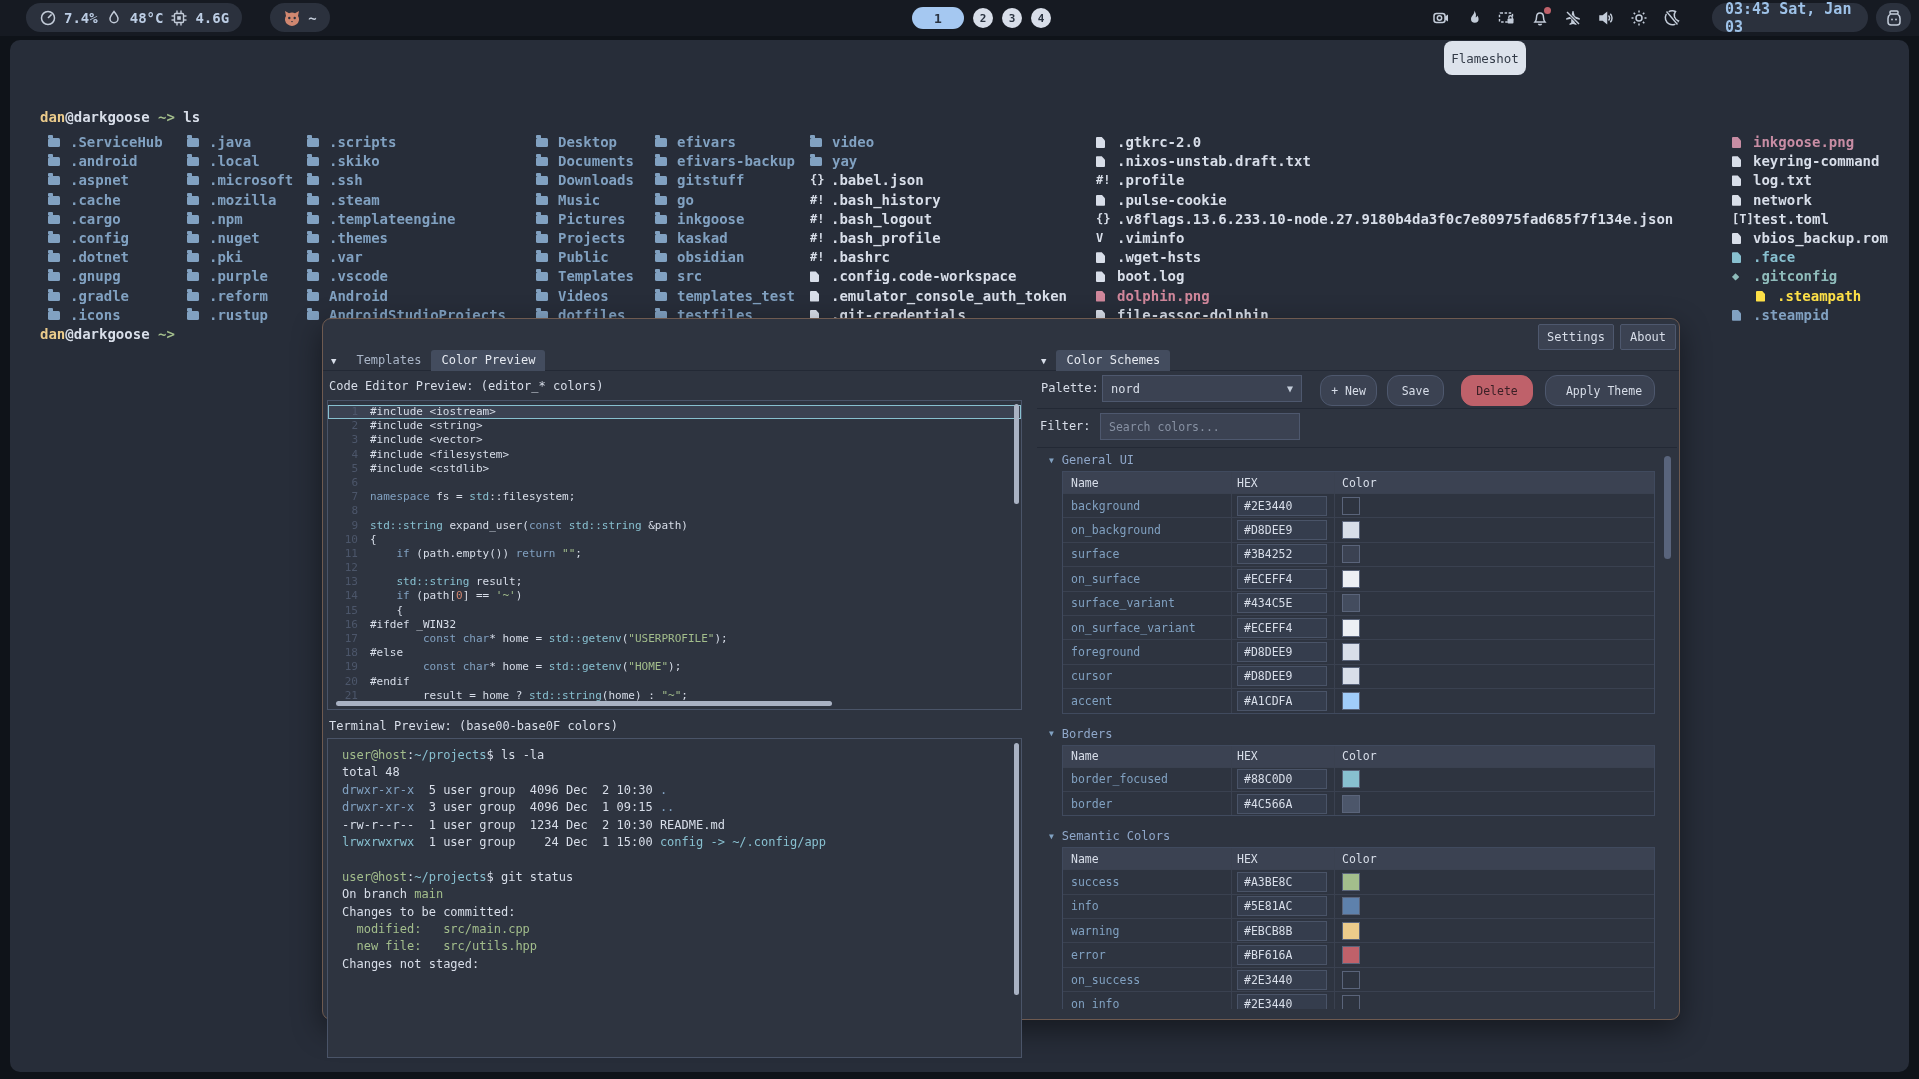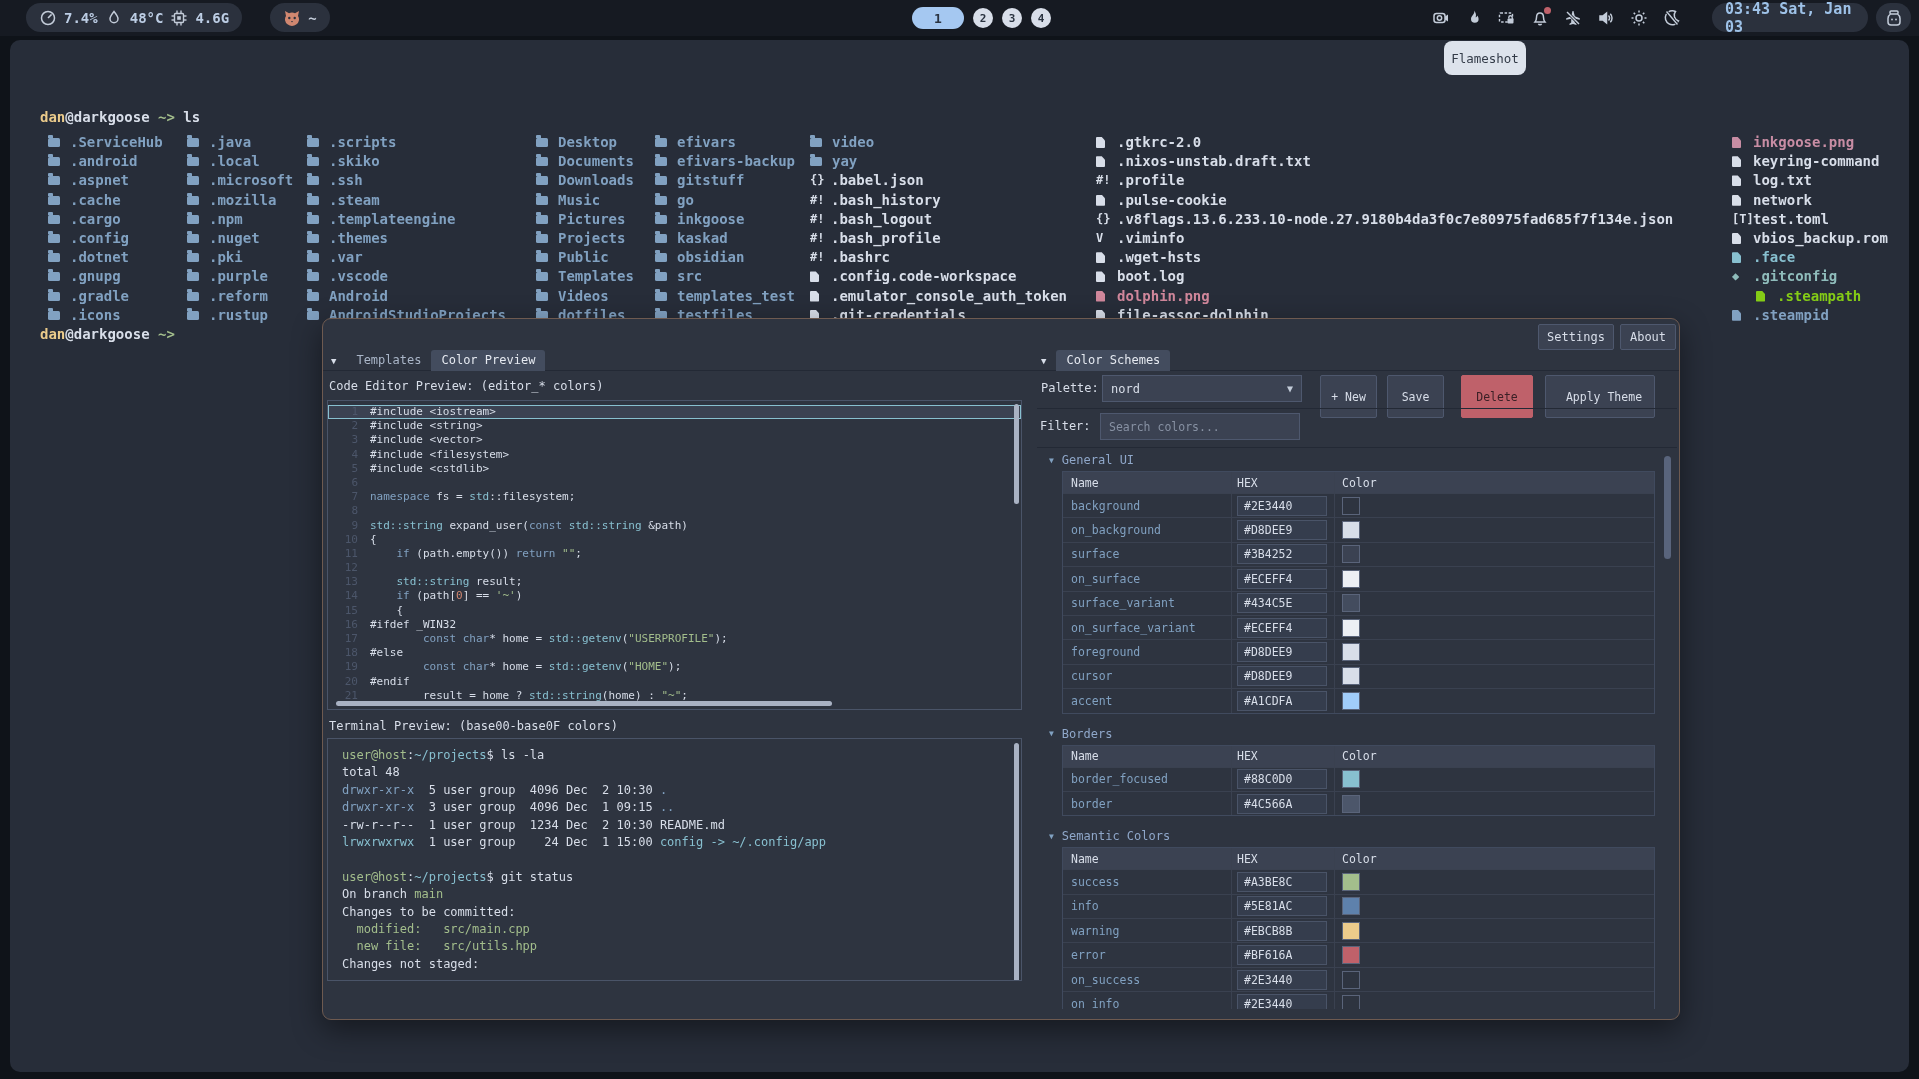--- a/index.html
+++ b/index.html
@@ -33,21 +33,21 @@
   
   .termwin { position:absolute; left:10px; top:40px; width:1899px; height:1032px;
              background:#272d39; border-radius:10px; }
   .promptline { position:absolute; left:30px; font-size:14px; font-weight:bold; line-height:19px; white-space:pre; }
   .ls-col { position:absolute; top:93px; font-size:14px; font-weight:bold; line-height:19.2px; white-space:pre; }
   .ls-e { display:flex; align-items:center; height:19.2px; }
   .c-dir  { color:#81a1c1; }
   .c-file { color:#d8dee9; }
   .c-rose { color:#c88da4; }
   .c-salmon { color:#d0879b; }
-  .c-red { color:#84cc16;padding-left:24px; }
+  .c-red { color:#fde047;padding-left:24px; }
   .c-cyan { color:#88c0d0; }
   .c-teal { color:#8fbcbb; }
   .c-blue { color:#81a1c1; }
   .fi { display:inline-block; width:12px; height:9px; background:currentColor; border-radius:1.5px;
         position:relative; margin-right:10px; flex:0 0 12px; }
   .fi::before { content:""; position:absolute; top:-3px; left:0; width:5px; height:3px;
                 background:currentColor; border-radius:1px 1px 0 0; }
   .pi { display:inline-block; width:9px; height:11px; background:currentColor; border-radius:1px;
         margin-right:12px; flex:0 0 9px; clip-path:polygon(0 0,64% 0,100% 32%,100% 100%,0 100%); }
   .ti { display:inline-block; min-width:15px; margin-right:6px; font-size:12px; flex:0 0 15px; }
@@ -72,32 +72,32 @@
   .panel-label { position:absolute; font-size:12px; color:#d8dee9; }
 
   .codebox { position:absolute; left:4px; top:81px; width:695px; height:310px; background:#2e3440;
              border:1px solid #4a5468; overflow:hidden; }
   .code-line { display:flex; height:14.2px; line-height:14.2px; font-size:11px; white-space:pre; position:relative; }
   .code-line .ln { width:30px; text-align:right; color:#4c566a; margin-right:12px; flex:0 0 30px; }
   .code-line.hl { background:#3b4252; box-shadow:inset 0 0 0 1px #88c0d0; }
   .code-scroll-h { position:absolute; left:8px; bottom:3px; width:496px; height:5px; background:#a9b2c3; border-radius:3px; }
   .code-scroll-v { position:absolute; right:2px; top:3px; width:5px; height:100px; background:#a9b2c3; border-radius:3px; }
 
-  .termbox { position:absolute; left:4px; top:419px; width:695px; height:243px; background:#2e3440;
+  .termbox { position:absolute; left:4px; top:419px; width:695px; height:320px; background:#2e3440;
              border:1px solid #4a5468; overflow:hidden; }
   .tp-line { height:17.4px; line-height:17.4px; font-size:12px; white-space:pre; }
   .term-scroll-v { position:absolute; right:2px; top:4px; width:5px; height:252px; background:#a9b2c3; border-radius:3px; }
 
   
   .rp-label { font-size:12px; color:#d8dee9; position:absolute; }
   .dropdown { position:absolute; left:779px; top:56px; width:200px; height:27px; background:#3b4252;
               border:1px solid #4e586e; display:flex; align-items:center; padding:0 8px; color:#d8dee9; font-size:12px; }
   .dropdown .dd-caret { margin-left:auto; font-size:10px; color:#c3ccd9; }
-  .btn { position:absolute; top:56px; height:43px; background:#3b4252; border:1px solid #4e586e; color:#d8dee9;
-         font-size:11.5px; display:flex; align-items:center; justify-content:center; border-radius:2px; font-family:inherit; }
+  .btn { position:absolute; top:56px; height:31px; background:#3b4252; border:1px solid #4e586e; color:#d8dee9;
+         font-size:11.5px; display:flex; align-items:center; justify-content:center; border-radius:12px; font-family:inherit; }
   .btn.danger { background:#bf616a; border-color:#bf616a; color:#3b2026; }
   .filter-input { position:absolute; left:777px; top:94px; width:200px; height:27px; background:#3b4252;
                   border:1px solid #4e586e; color:#d8dee9; font-size:11.5px; padding:0 8px; font-family:inherit; }
   .filter-input::placeholder { color:#8791a3; }
   .hr1 { position:absolute; left:714px; top:89px; width:640px; height:1px; background:#232935; }
   .hr2 { position:absolute; left:714px; top:128px; width:640px; height:1px; background:#232935; }
 
   .sections { position:absolute; left:714px; top:130px; width:640px; height:560px; overflow:hidden; }
   .sec-header { display:flex; align-items:center; gap:8px; color:#8fa7c9; font-size:12px; height:22px; padding-left:12px; }
   .sec-header .tri { font-size:8px; color:#81a1c1; }

